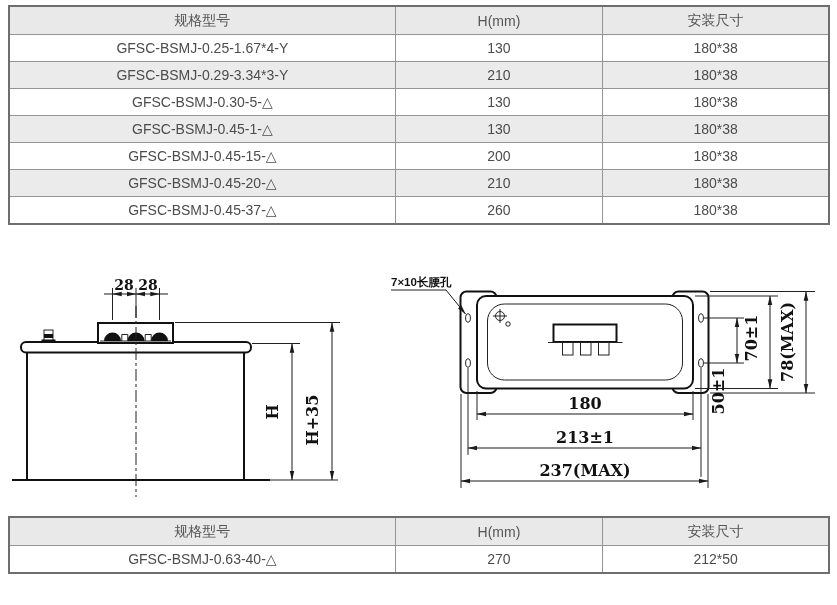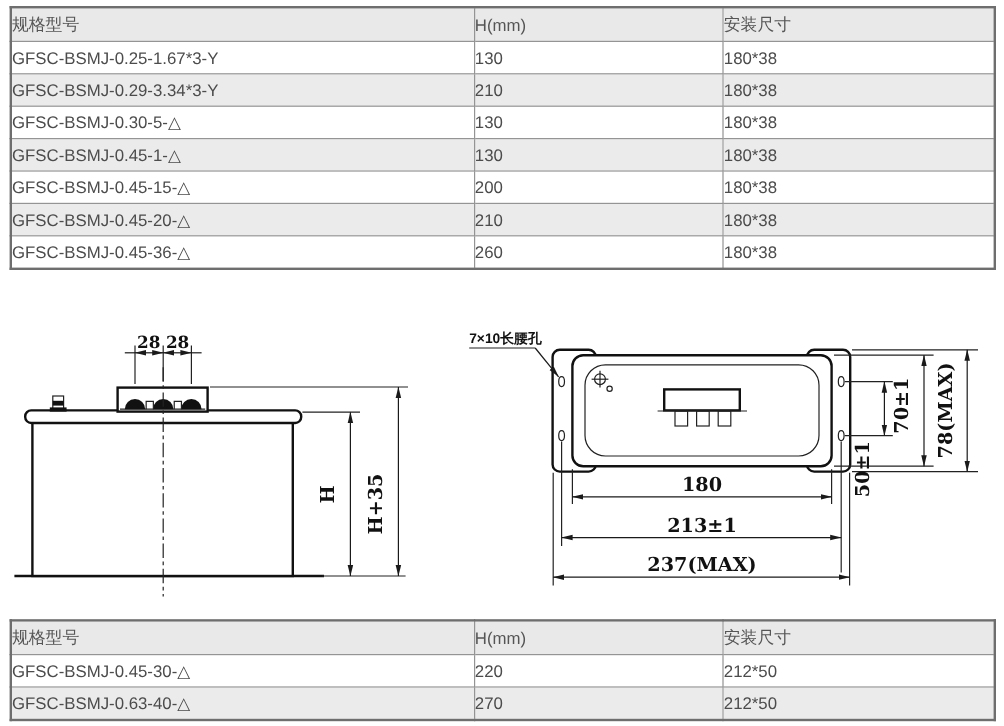--- a/index.html
+++ b/index.html
@@ -2,21 +2,21 @@
 <html><head>
 <meta charset="utf-8">
 <style>
   html,body{margin:0;padding:0;background:#ffffff;}
   body{width:837px;height:605px;position:relative;overflow:hidden;
        font-family:"Liberation Sans", sans-serif;}
 
   
   .spec-table{position:absolute;left:8px;width:822px;border-collapse:collapse;
               table-layout:fixed;border:2px solid #6e6e6e;}
-  .spec-table th,.spec-table td{border:1px solid #949494;text-align:left;
+  .spec-table th,.spec-table td{border:1px solid #949494;text-align:center;
               padding:0;height:26px;font-size:14px;color:#4c4c4c;
               font-weight:normal;white-space:nowrap;overflow:hidden;}
   .spec-table thead th{background:#e9e9e9;color:#555555;height:27px;}
   .spec-table tbody tr:nth-child(even) td{background:#ebebeb;}
   .spec-table tbody tr:nth-child(odd) td{background:#ffffff;}
   #table-top{top:5px;}
   #table-bottom{top:516px;}
   col.c1{width:47.1%;} col.c2{width:25.3%;} col.c3{width:27.6%;}
 
   
@@ -44,21 +44,21 @@
     </colgroup>
   <thead>
       <tr>
         <th>规格型号</th>
         <th>H(mm)</th>
         <th>安装尺寸</th>
       </tr>
     </thead>
   <tbody>
       <tr>
-        <td>GFSC-BSMJ-0.25-1.67*3-Y</td>
+        <td>GFSC-BSMJ-0.25-1.67*4-Y</td>
         <td>130</td>
         <td>180*38</td>
       </tr>
       <tr>
         <td>GFSC-BSMJ-0.29-3.34*3-Y</td>
         <td>210</td>
         <td>180*38</td>
       </tr>
       <tr>
         <td>GFSC-BSMJ-0.30-5-△</td>
@@ -74,46 +74,41 @@
         <td>GFSC-BSMJ-0.45-15-△</td>
         <td>200</td>
         <td>180*38</td>
       </tr>
       <tr>
         <td>GFSC-BSMJ-0.45-20-△</td>
         <td>210</td>
         <td>180*38</td>
       </tr>
       <tr>
-        <td>GFSC-BSMJ-0.45-36-△</td>
+        <td>GFSC-BSMJ-0.45-37-△</td>
         <td>260</td>
         <td>180*38</td>
       </tr>
     </tbody>
 </table>
 
 <table class="spec-table" id="table-bottom">
   <colgroup>
       <col class="c1">
       <col class="c2">
       <col class="c3">
     </colgroup>
   <thead>
       <tr>
         <th>规格型号</th>
         <th>H(mm)</th>
         <th>安装尺寸</th>
       </tr>
     </thead>
   <tbody>
-      <tr>
-        <td>GFSC-BSMJ-0.45-30-△</td>
-        <td>220</td>
-        <td>212*50</td>
-      </tr>
       <tr>
         <td>GFSC-BSMJ-0.63-40-△</td>
         <td>270</td>
         <td>212*50</td>
       </tr>
     </tbody>
 </table>
 
 <svg id="drawing" viewBox="0 0 837 605">
   <defs>

